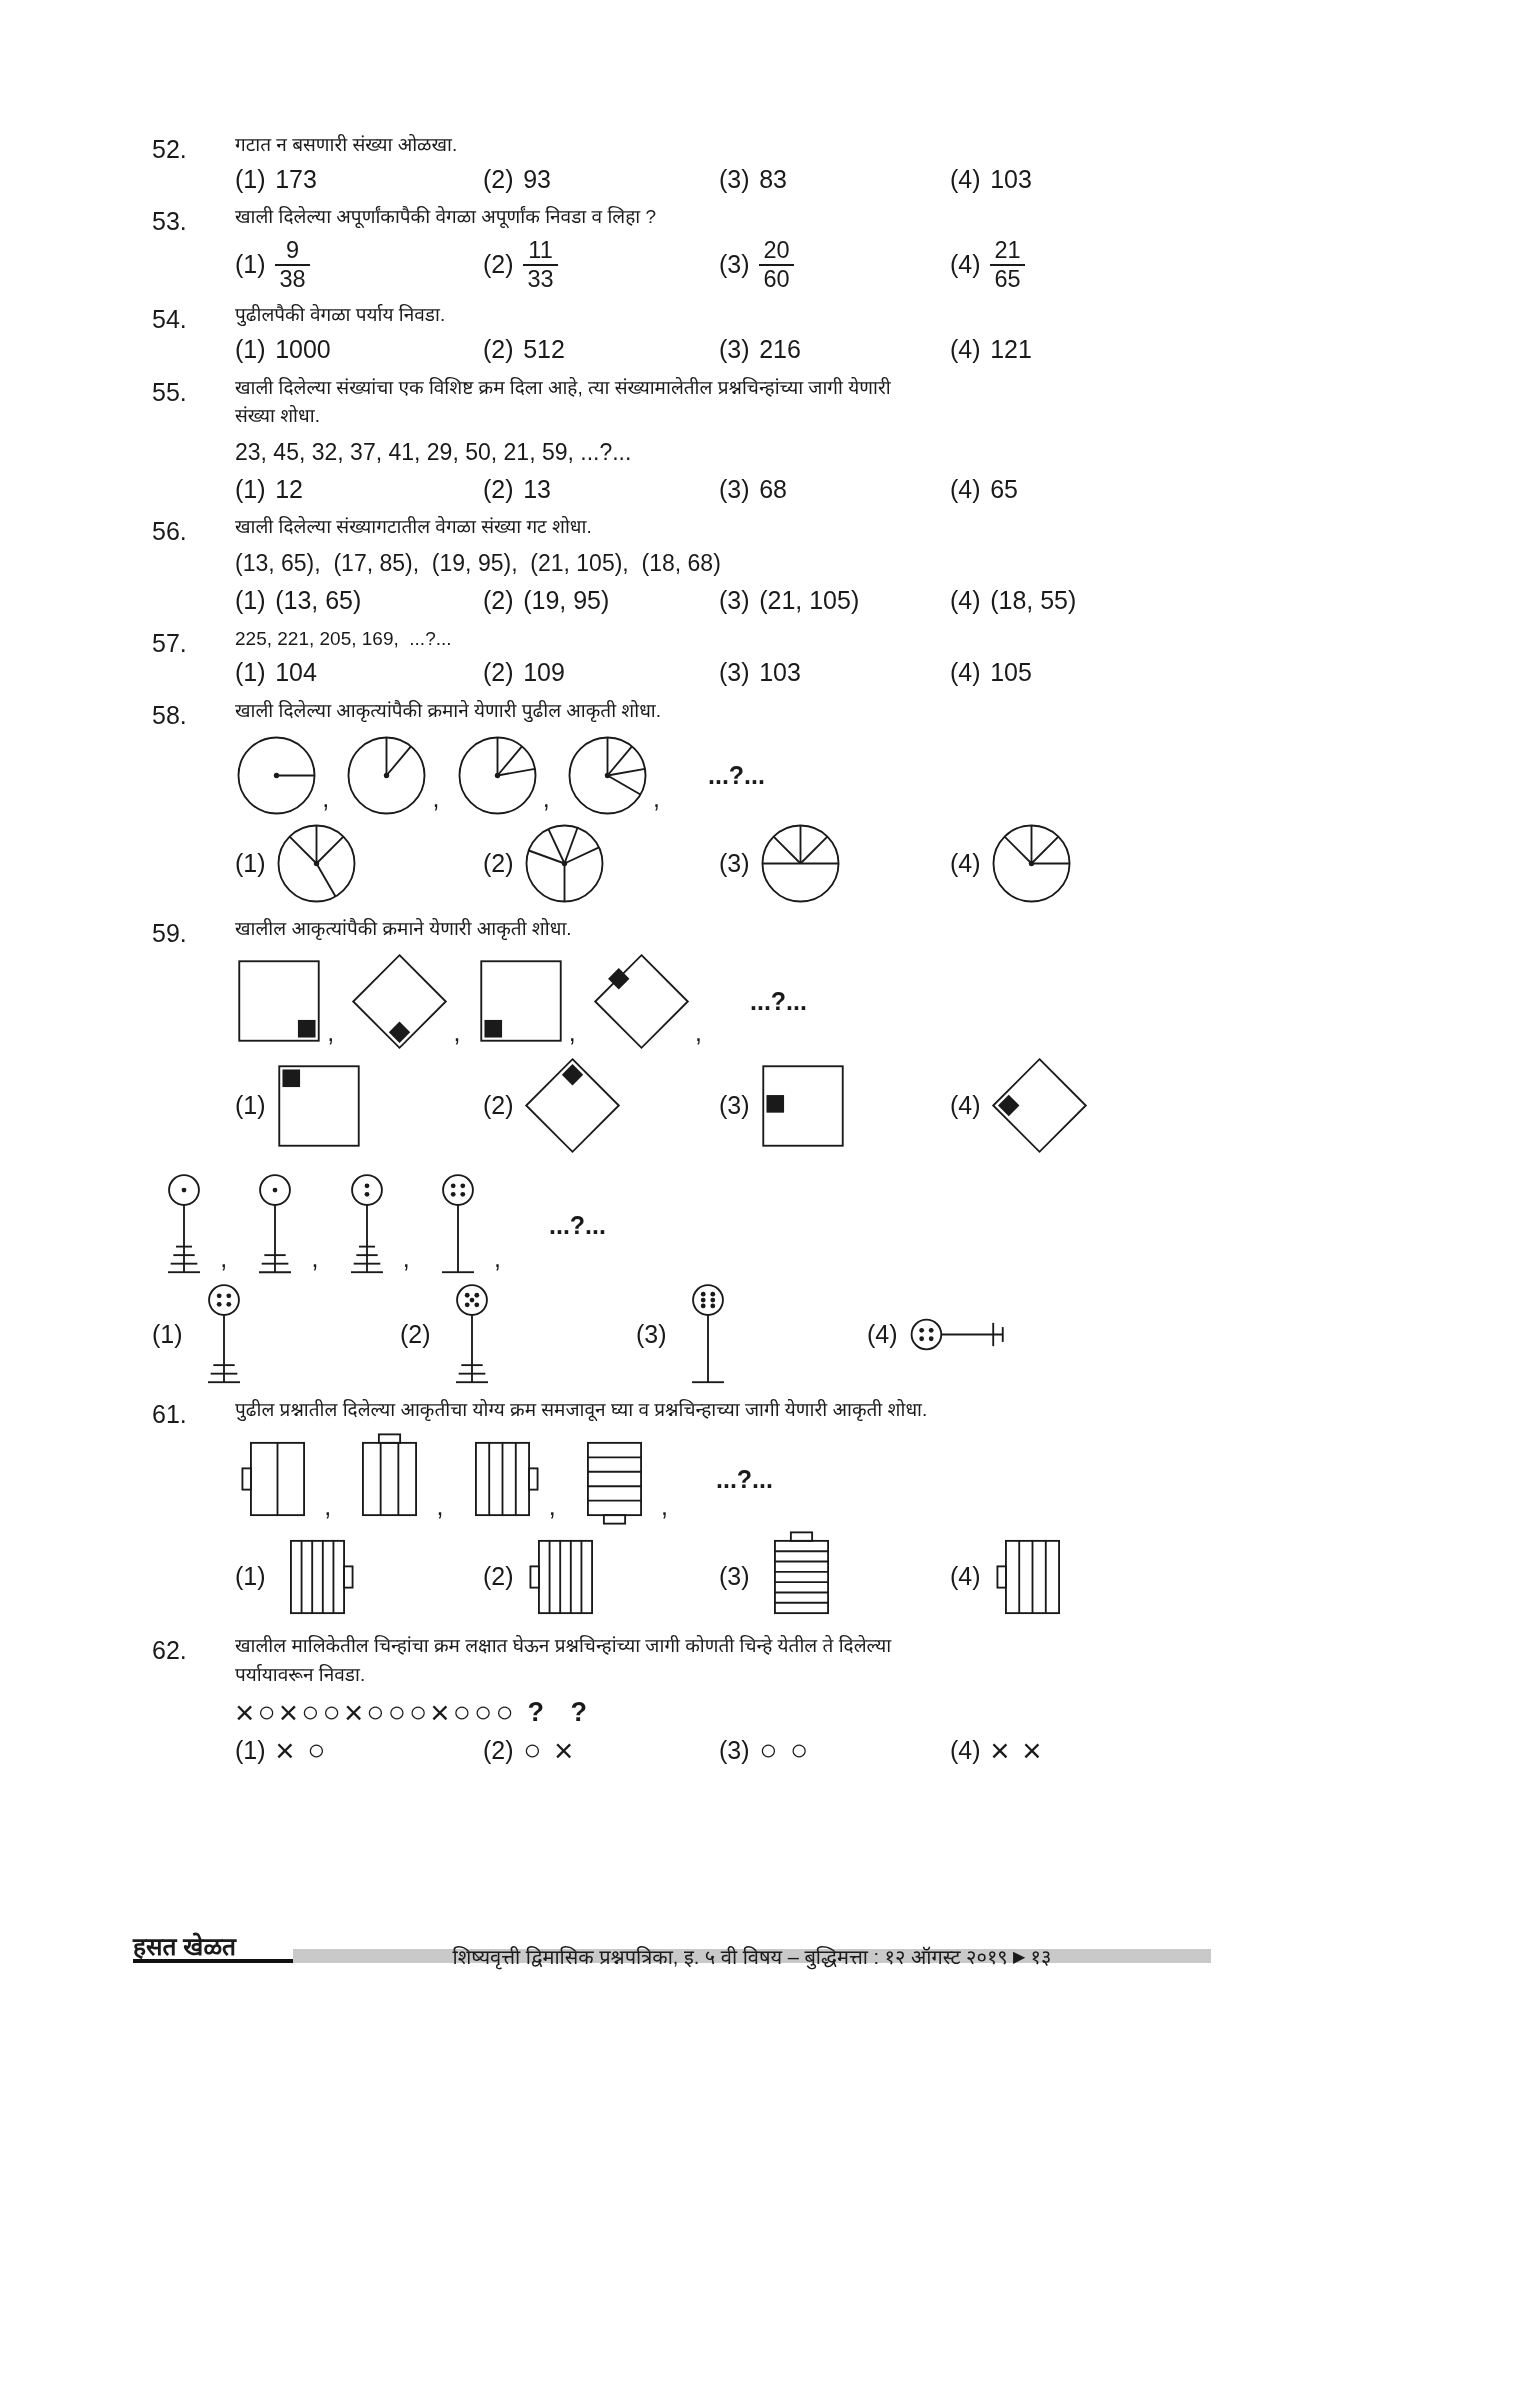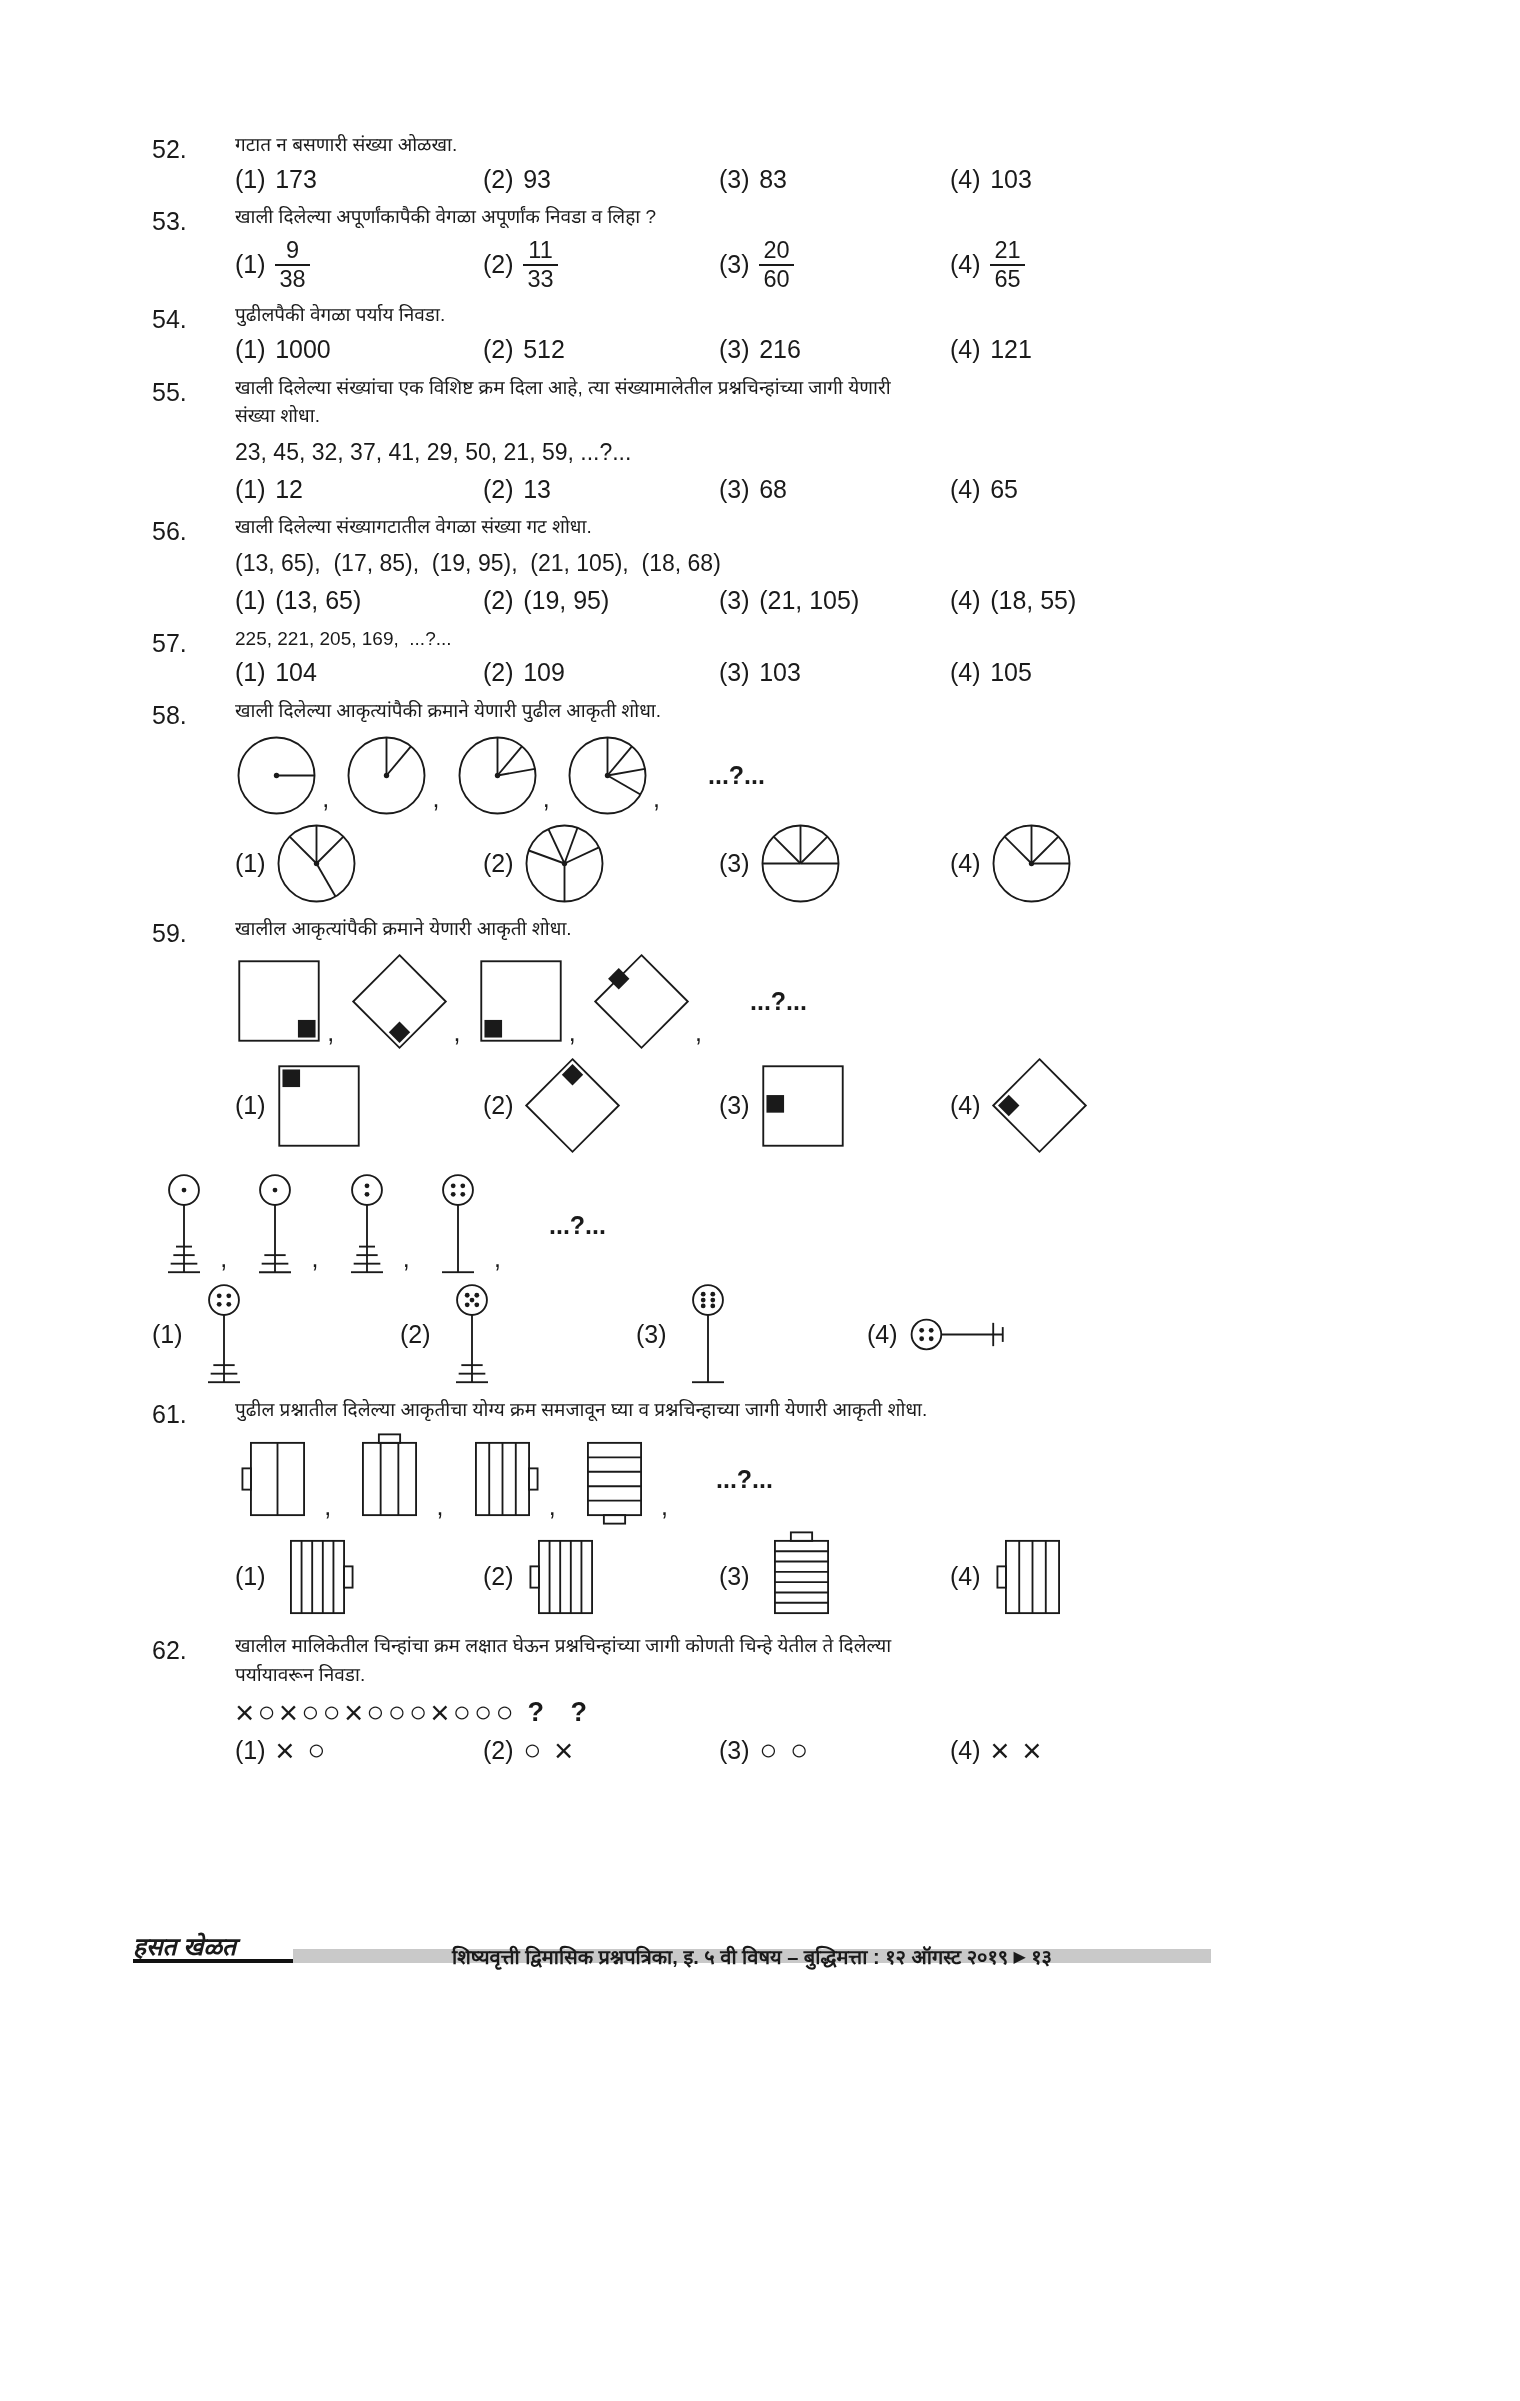--- a/index.html
+++ b/index.html
@@ -37,26 +37,26 @@
   .symrow { display: flex; align-items: center; margin-top: 6.4px; }
   .sym-x { font-size: 33px; line-height: 1; margin-right: 3.2px; }
   .sym-o { font-size: 30px; line-height: 1; margin-right: 3.2px; }
   .symq { font-size: 27px; font-weight: 700; margin-left: 10.7px; letter-spacing: 9.6px; }
 
   svg { display: block; }
 
   .footer { position: absolute; left: 133px; top: 1933px; width: 1078px; height: 30px; display: flex; align-items: stretch; }
   .flogo {
     flex: 0 0 160px; display: flex; align-items: center;
-    font-size: 24.5px; font-weight: 700; font-style: italic;
+    font-size: 24.5px; font-weight: 700; 
     border-bottom: 4.8px solid #111; padding-bottom: 1.1px;
   }
   .fbar {
     flex: 1; background: #c9c9c9; display: flex; align-items: center; justify-content: center;
-    font-size: 20px; font-weight: 700; gap: 5.3px; margin-top: 16px;
+    font-size: 20px; font-weight: 400; gap: 5.3px; margin-top: 16px;
   }
   .fmarker { font-size: 16px; }
 </style>
 </head>
 <body>
 
 <div class="page">
   <main class="content">
       <div class="question">
         <div class="qnum">52.</div>

